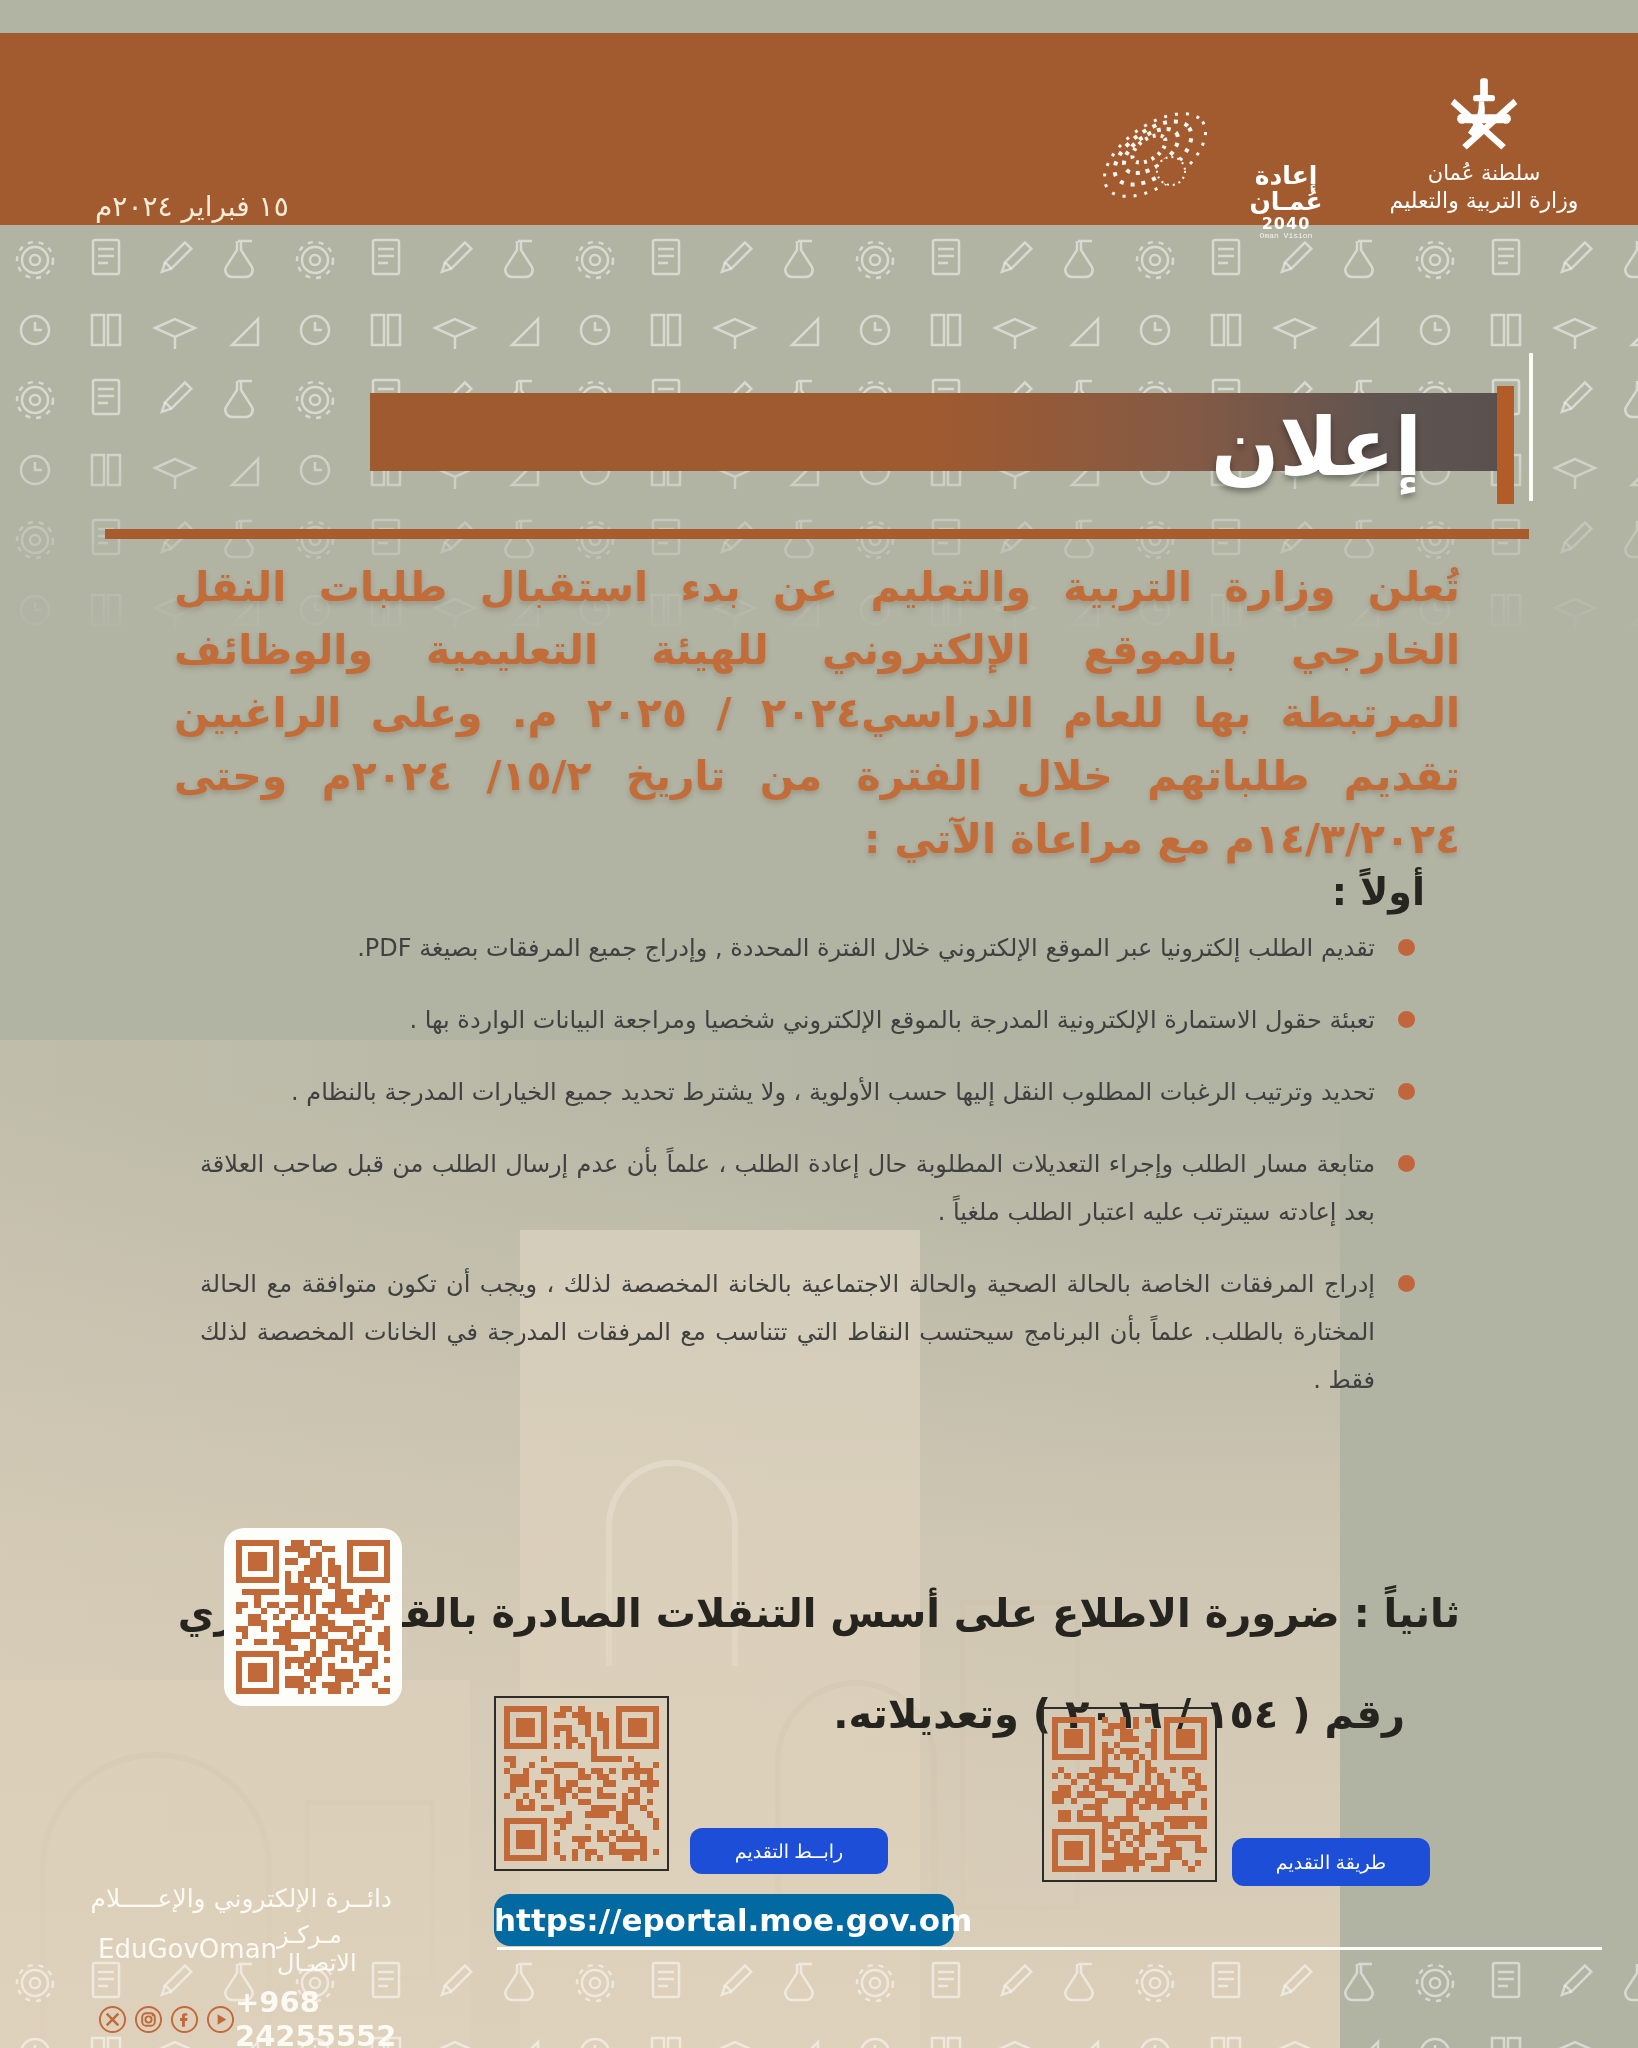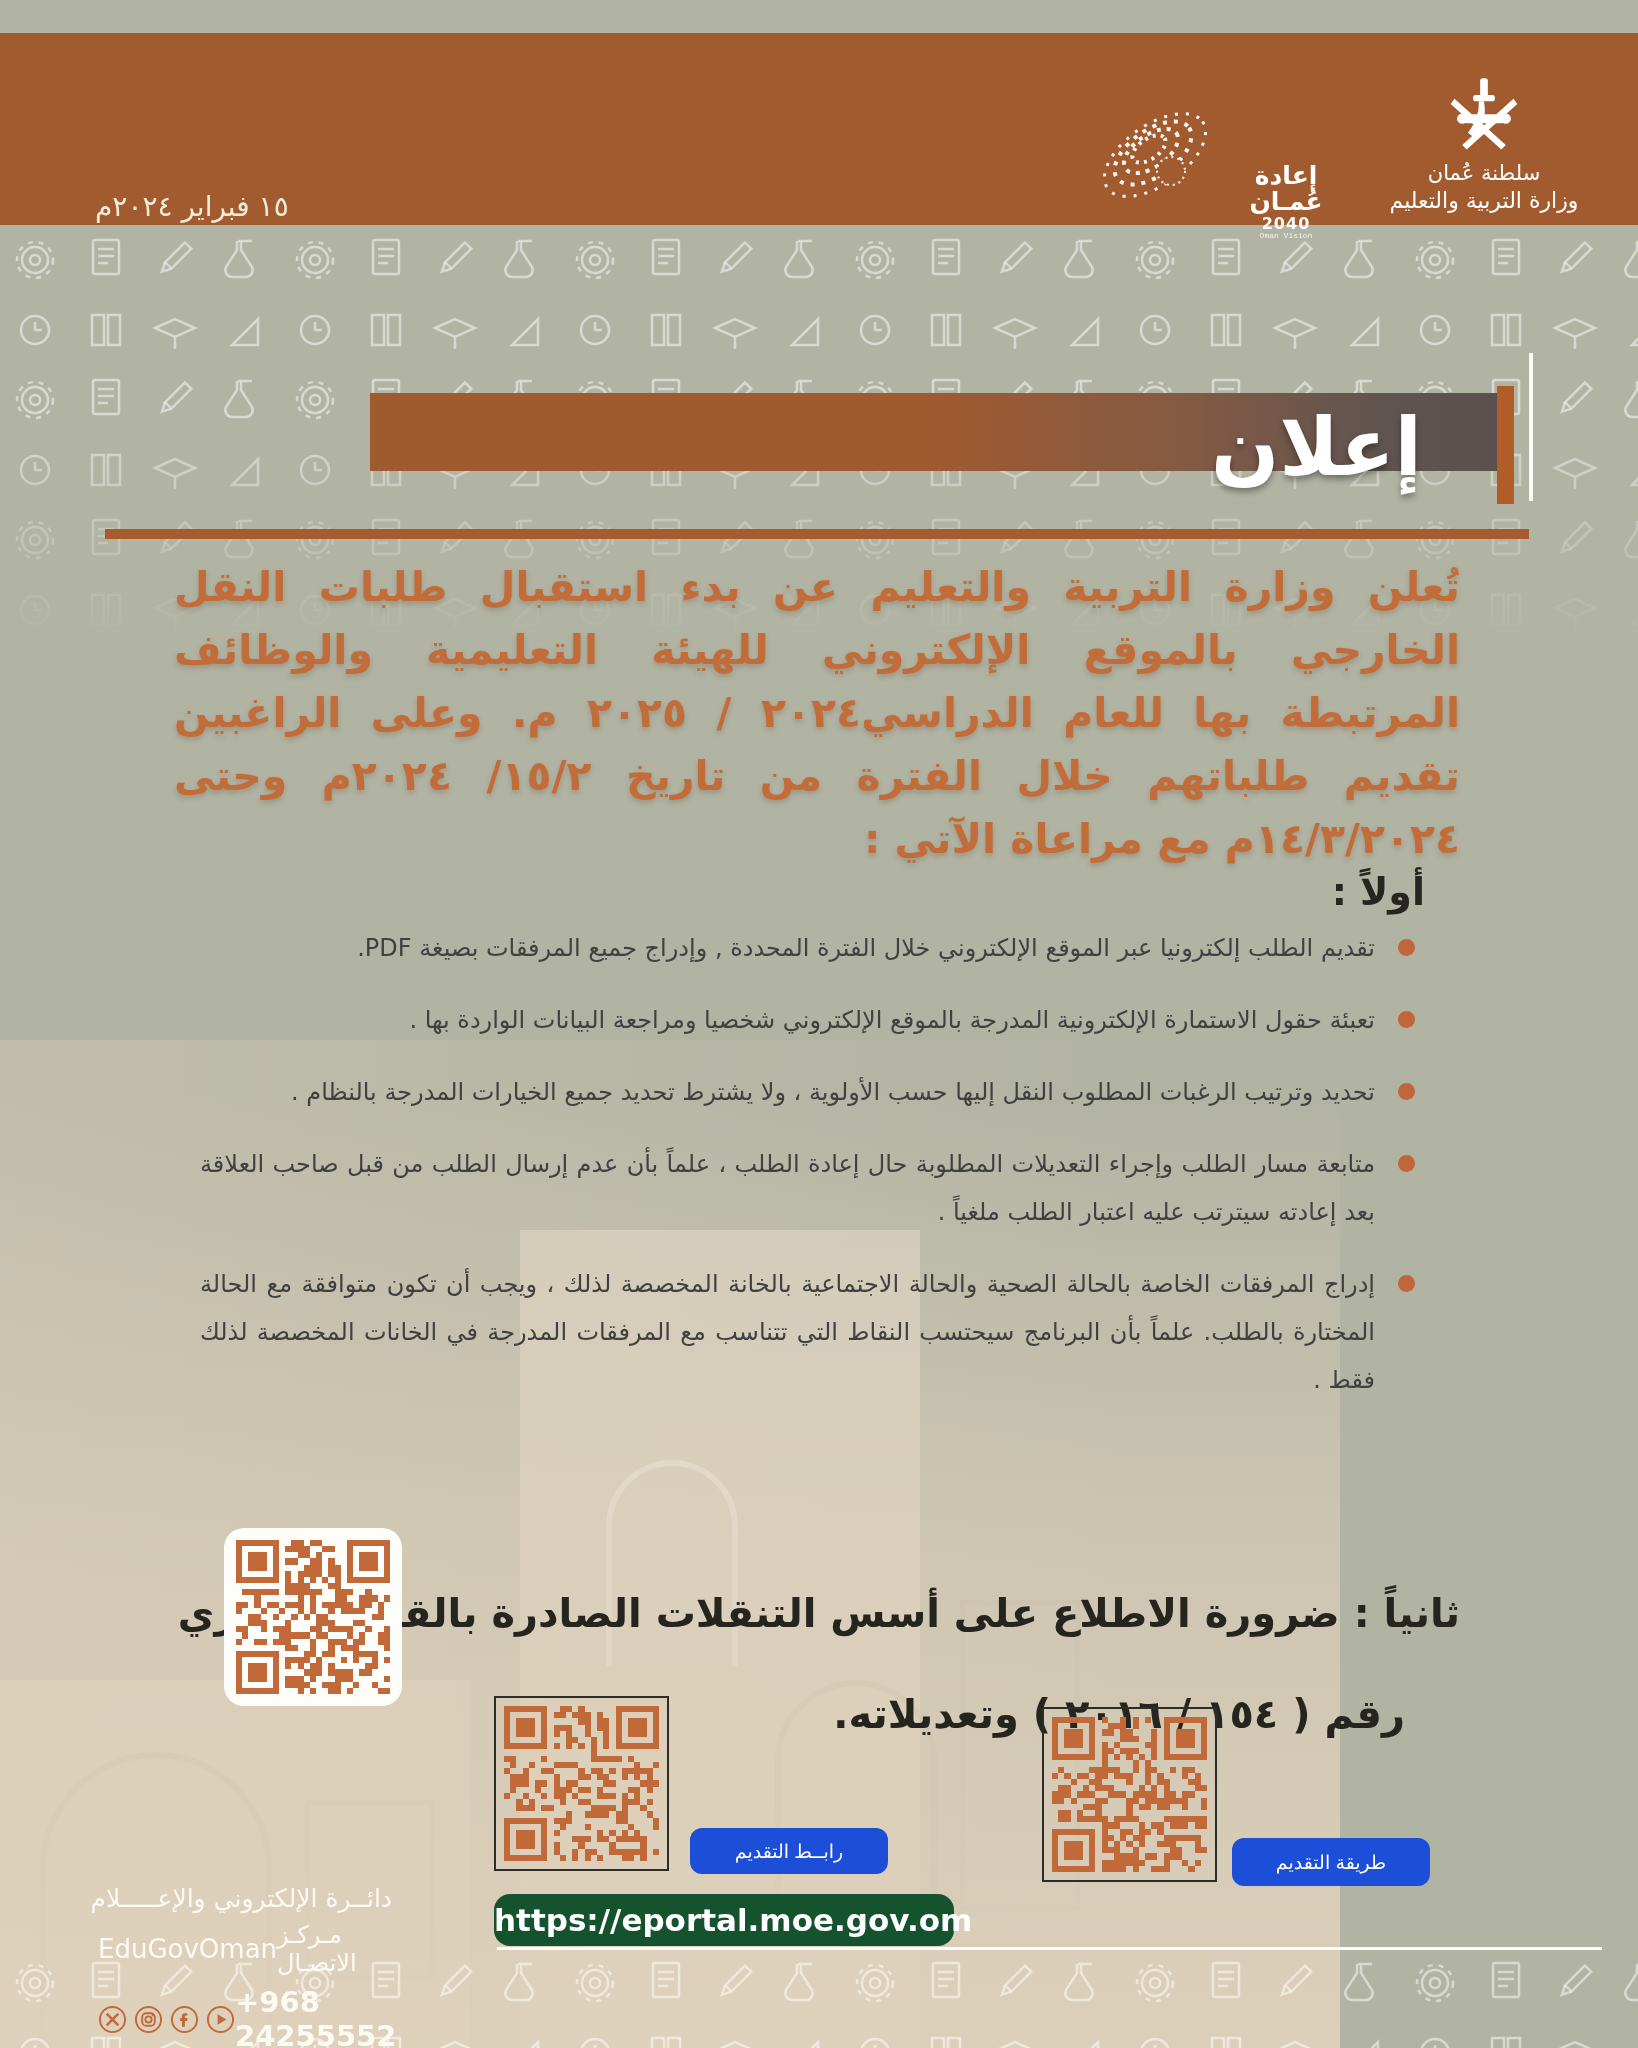--- a/index.html
+++ b/index.html
@@ -68,21 +68,21 @@
     padding:8px;box-sizing:border-box;color:#c2693a;}
   .qr-mid{left:494px;top:1696px;}
   .qr-right{left:1042px;top:1707px;}
   .qr-matrix{width:100%;height:100%;display:block;}
   
   .btn{position:absolute;z-index:4;background:#1d4ed8;color:#fff;border:none;
     border-radius:12px;font-family:Liberation Sans, sans-serif;font-size:19px;text-align:center;cursor:pointer;}
   .btn-link{left:690px;top:1828px;width:198px;height:46px;line-height:46px;}
   .btn-method{left:1232px;top:1838px;width:198px;height:48px;line-height:48px;}
   .url-bar{position:absolute;left:494px;top:1894px;width:460px;height:52px;z-index:4;
-    background:#14532d;border-radius:16px;color:#fff;font-weight:bold;font-size:31px;
+    background:#0369a1;border-radius:16px;color:#fff;font-weight:bold;font-size:31px;
     line-height:52px;text-align:center;direction:ltr;}
   .white-line-h{position:absolute;left:497px;top:1947px;width:1105px;height:3px;
     background:rgba(255,255,255,.95);z-index:4;}
   
   .contact{position:absolute;left:98px;top:1884px;width:294px;z-index:5;color:#fdfaf4;}
   .dept{font-size:25px;text-align:center;white-space:nowrap;}
   .contact-row{display:flex;justify-content:space-between;align-items:center;margin-top:8px;direction:ltr;}
   .account{font-size:26px;}
   .callcenter{font-size:24px;}
   .phone{font-size:29px;font-weight:bold;direction:ltr;}

